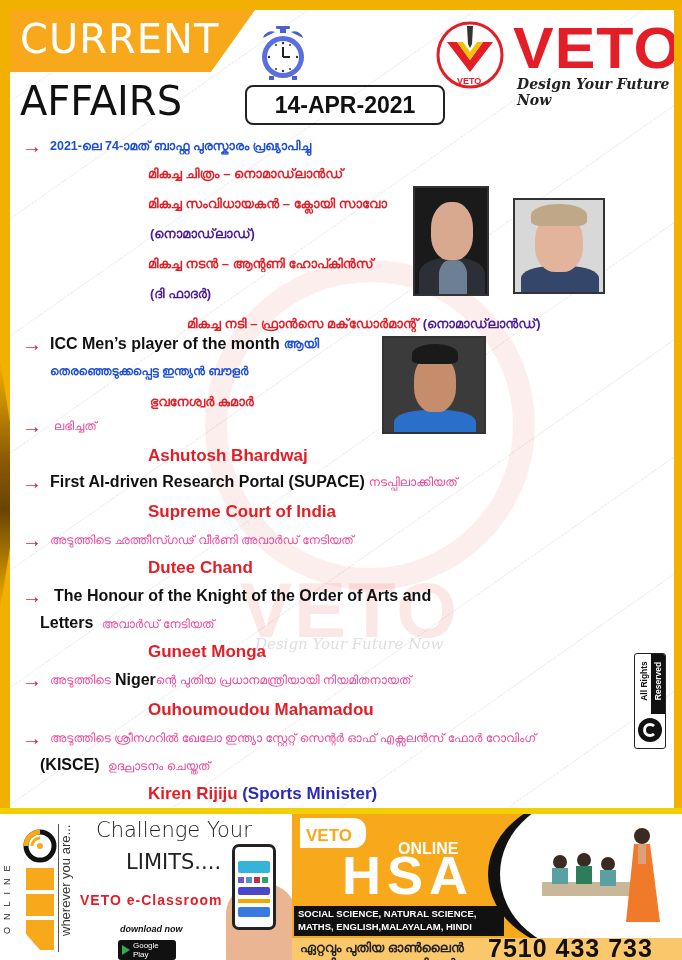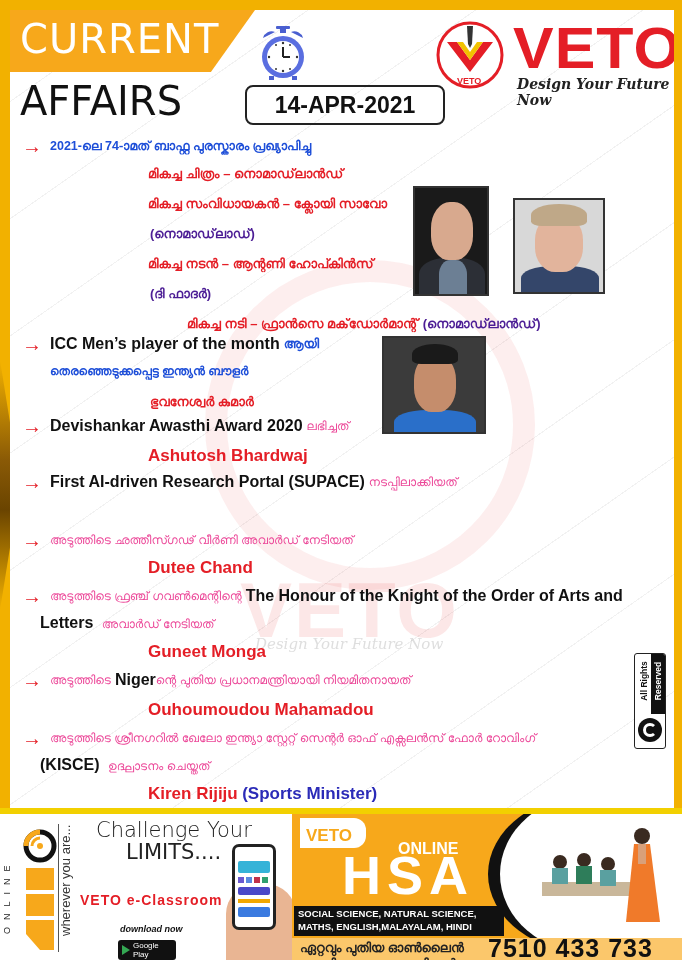--- a/index.html
+++ b/index.html
@@ -63,21 +63,21 @@
   .cr-icon { position: absolute; left: 3px; top: 64px; width: 24px; height: 24px; border-radius: 50%; background: #111; display: flex; align-items: center; justify-content: center; }
   .cr-icon span { width: 14px; height: 14px; border: 3px solid #fff; border-right-color: transparent; border-radius: 50%; display: block; }
 
   
   .footer { position: absolute; left: 0; top: 814px; width: 682px; height: 146px; background: #ffffff; overflow: hidden; }
   .ft-online { position: absolute; left: 2px; top: 120px; transform: rotate(-90deg); transform-origin: left top; font-size: 9px; letter-spacing: 7px; color: #222; }
   .ft-veto-v { position: absolute; left: 14px; top: 10px; width: 46px; height: 130px; }
   .ft-wherever { position: absolute; left: 58px; top: 122px; transform: rotate(-90deg); transform-origin: left top; font-size: 13px; color: #333; white-space: nowrap; }
   .ft-divider { position: absolute; left: 58px; top: 10px; width: 1px; height: 128px; background: #555; }
   .ft-challenge { position: absolute; left: 96px; top: 4px; font-size: 21px; color: #222; font-family: "DejaVu Sans", sans-serif; font-weight: 200; }
-  .ft-limits { position: absolute; left: 126px; top: 26px; font-size: 21px; color: #222; font-family: "DejaVu Sans", sans-serif; }
+  .ft-limits { position: absolute; left: 126px; top: 36px; font-size: 21px; color: #222; font-family: "DejaVu Sans", sans-serif; }
   .ft-eclass { position: absolute; left: 80px; top: 78px; font-size: 14px; font-weight: bold; color: #e41e26; letter-spacing: 1px; }
   .ft-download { position: absolute; left: 120px; top: 110px; font-size: 9px; font-weight: bold; font-style: italic; color: #111; }
   .ft-gplay { position: absolute; left: 118px; top: 126px; width: 58px; height: 20px; background: #111; border-radius: 3px; color: #fff; font-size: 8px; display: flex; align-items: center; gap: 3px; padding-left: 4px; }
   .ft-gplay .tri { width: 0; height: 0; border-left: 8px solid #34a853; border-top: 5px solid transparent; border-bottom: 5px solid transparent; }
   .ft-phone { position: absolute; left: 232px; top: 30px; width: 44px; height: 86px; background: #222; border-radius: 7px; padding: 3px; }
   .ft-phone-screen { width: 100%; height: 100%; background: #fff; border-radius: 4px; overflow: hidden; position: relative; }
   .ft-hand { position: absolute; left: 226px; top: 70px; width: 70px; height: 80px; background: #e9b593; border-radius: 30px 30px 0 0; }
 
   .hsa { position: absolute; left: 292px; top: 0; width: 390px; height: 146px; background: #f7a81b; clip-path: polygon(0 0, 100% 0, 100% 100%, 0 100%); }
   .hsa-veto { position: absolute; left: 8px; top: 4px; width: 66px; height: 30px; background: #fff; border-radius: 0 12px 12px 0; }
@@ -179,40 +179,39 @@
   <div class="line ml-b" style="left:40px; top:354px; font-size:12px;">തെരഞ്ഞെടുക്കപ്പെട്ട ഇന്ത്യൻ ബൗളർ</div>
   <div class="line sub-red" style="left:140px; top:384px;">ഭുവനേശ്വർ കുമാർ</div>
   <div class="photo photo-bhuv">
     <div class="torso" style="left:10px; top:72px; width:82px; height:30px; background:#2a6fc9;"></div>
     <div class="face" style="left:30px; top:16px; width:42px; height:58px; background:#c58d6c;"></div>
     <div style="position:absolute; left:28px; top:6px; width:46px; height:20px; background:#1a1a1a; border-radius:50% 50% 20% 20%;"></div>
   </div>
 
   <div class="item" style="top:406px;">
     <span class="arrow">→</span>
-    <span class="en">Devishankar Awasthi Award 2020</span>
     <span class="ml" style="margin-left:4px;">ലഭിച്ചത്</span>
   </div>
   <div class="line ans" style="left:138px; top:436px;">Ashutosh Bhardwaj</div>
 
   <div class="item" style="top:462px;">
     <span class="arrow">→</span>
     <span class="en">First AI-driven Research Portal (SUPACE)</span>
     <span class="ml" style="margin-left:4px;">നടപ്പിലാക്കിയത്</span>
   </div>
+  <div class="line ans" style="left:138px; top:492px;">Supreme Court of India</div>
 
   <div class="item" style="top:520px;">
     <span class="arrow">→</span>
     <span class="ml">അടുത്തിടെ ഛത്തീസ്ഗഢ് വീർണി അവാർഡ് നേടിയത്</span>
   </div>
   <div class="line ans" style="left:138px; top:548px;">Dutee Chand</div>
 
   <div class="item" style="top:576px;">
     <span class="arrow">→</span>
-    <span class="ml">അടുത്തിടെ ഫ്രഞ്ച് ഗവൺമെന്റിന്റെ</span>
     <span class="en" style="margin-left:4px;">The Honour of the Knight of the Order of Arts and</span>
   </div>
   <div class="line" style="left:30px; top:604px;">
     <span class="en">Letters</span>
     <span class="ml" style="margin-left:4px;">അവാർഡ് നേടിയത്</span>
   </div>
   <div class="line ans" style="left:138px; top:632px;">Guneet Monga</div>
 
   <div class="item" style="top:660px;">
     <span class="arrow">→</span>

